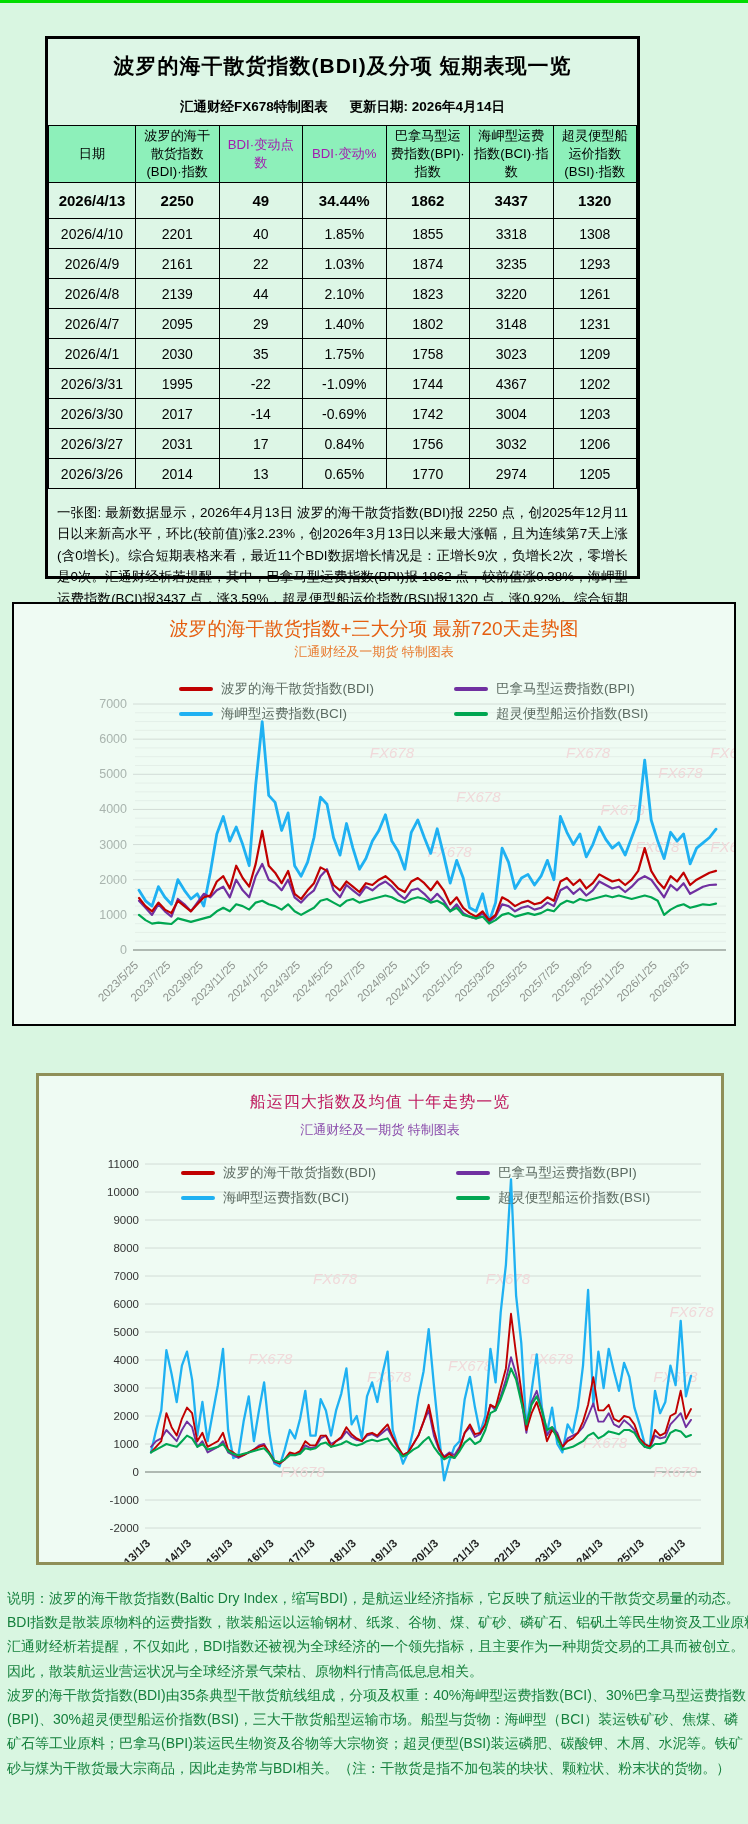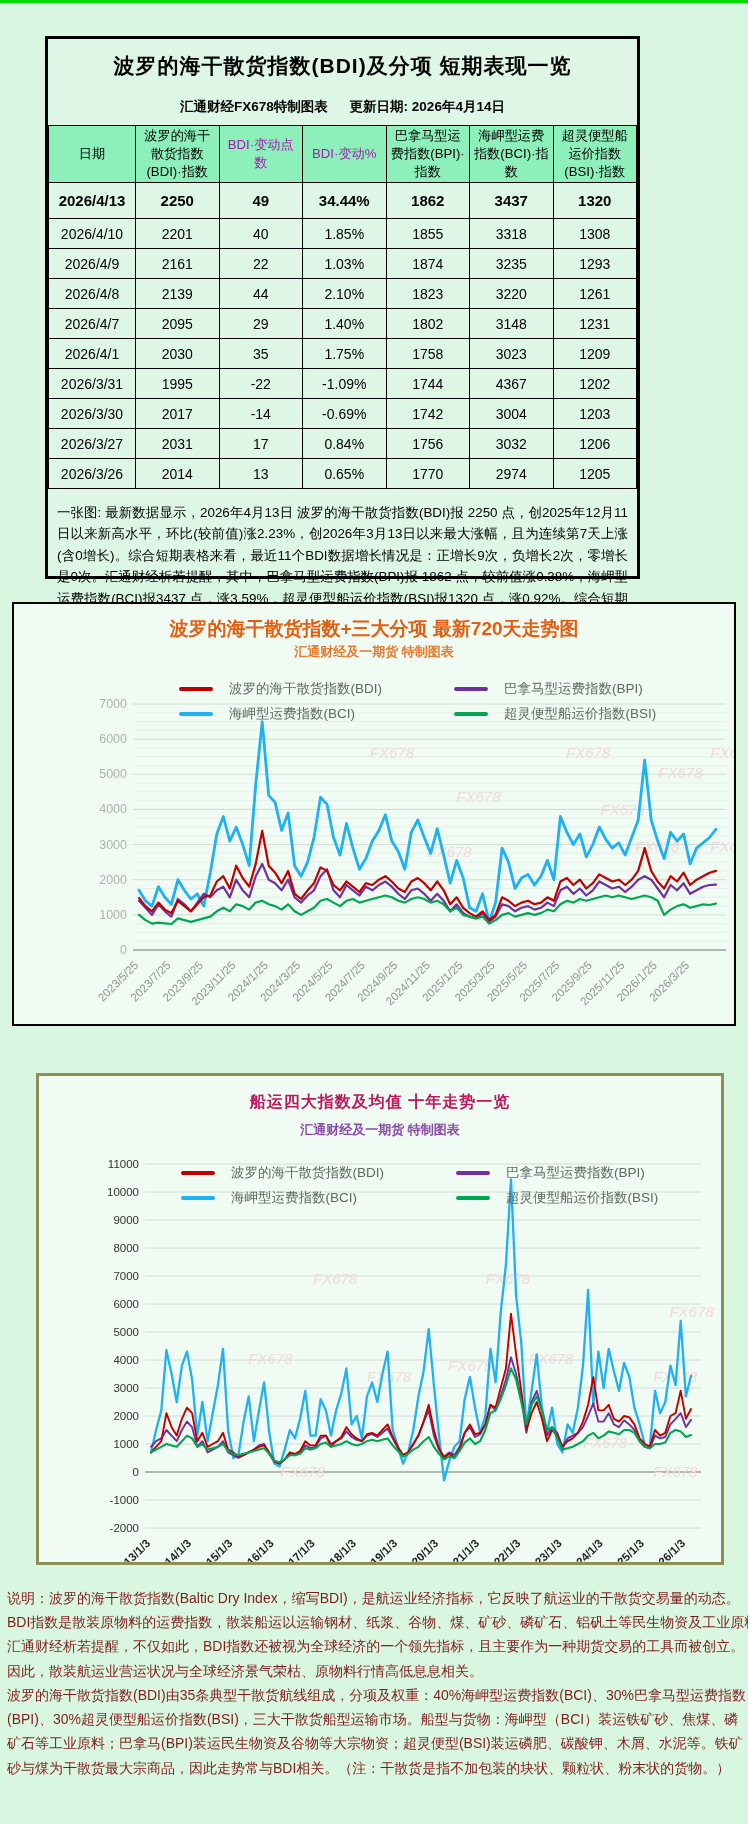--- a/index.html
+++ b/index.html
@@ -23,34 +23,34 @@
   table.bdi th:nth-child(3),table.bdi th:nth-child(4){color:#a21caf}
   table.bdi col.c-date{width:87px}
   table.bdi td{height:27px;font-size:14px;background:#ddf6e6}
   table.bdi tbody tr:first-child td{font-weight:bold;font-size:15px;height:33px}
   .summary{font-size:13.4px;line-height:1.6;padding:13px 9px 0 9px;text-align:justify}
 
   
   .chartbox{position:absolute;box-sizing:border-box;background:#effbf3}
   .box2{left:12px;top:602px;width:724px;height:424px;border:2px solid #000}
   .box3{left:36px;top:1073px;width:688px;height:492px;border:3px solid #8f8f58}
-  .c-title{position:absolute;left:0;width:100%;text-align:center;font-weight:bold;pointer-events:none}
+  .c-title{position:absolute;left:0;width:100%;text-align:center;font-weight:normal;pointer-events:none}
   .c1-title{top:12px;font-size:19px;color:#e55d0e}
   .c1-sub{top:39px;font-size:13px;color:#e87a2e}
   .c2-title{top:16px;font-size:16px;color:#be185d;letter-spacing:1px}
   .c2-sub{top:45px;font-size:13px;color:#8a4cab}
   .legend{position:absolute;display:grid;grid-template-columns:275px 275px;row-gap:7px;z-index:3}
   .legend1{left:165px;top:76px}
   .legend2{left:142px;top:88px}
-  .lg-item{display:flex;align-items:center;gap:16px;font-size:13.5px;color:#5c6b62;white-space:nowrap}
+  .lg-item{display:flex;align-items:center;gap:8px;font-size:13.5px;color:#5c6b62;white-space:nowrap}
   .lg-line{display:inline-block;width:34px;height:4px;border-radius:2px;flex:0 0 auto}
   svg.chart{position:absolute;left:0;top:0;z-index:1}
 
   
-  .footer{position:absolute;left:7px;top:1586px;width:740px;color:#7f1d1d;
+  .footer{position:absolute;left:7px;top:1586px;width:740px;color:#15803d;
           font-size:14px;line-height:1.73}
   .footer .fl{margin:0}
   .footer .fl-nowrap{white-space:nowrap}
 </style>
 </head>
 <body>
 
 <div class="topline"></div>
 
 <div class="box1">

